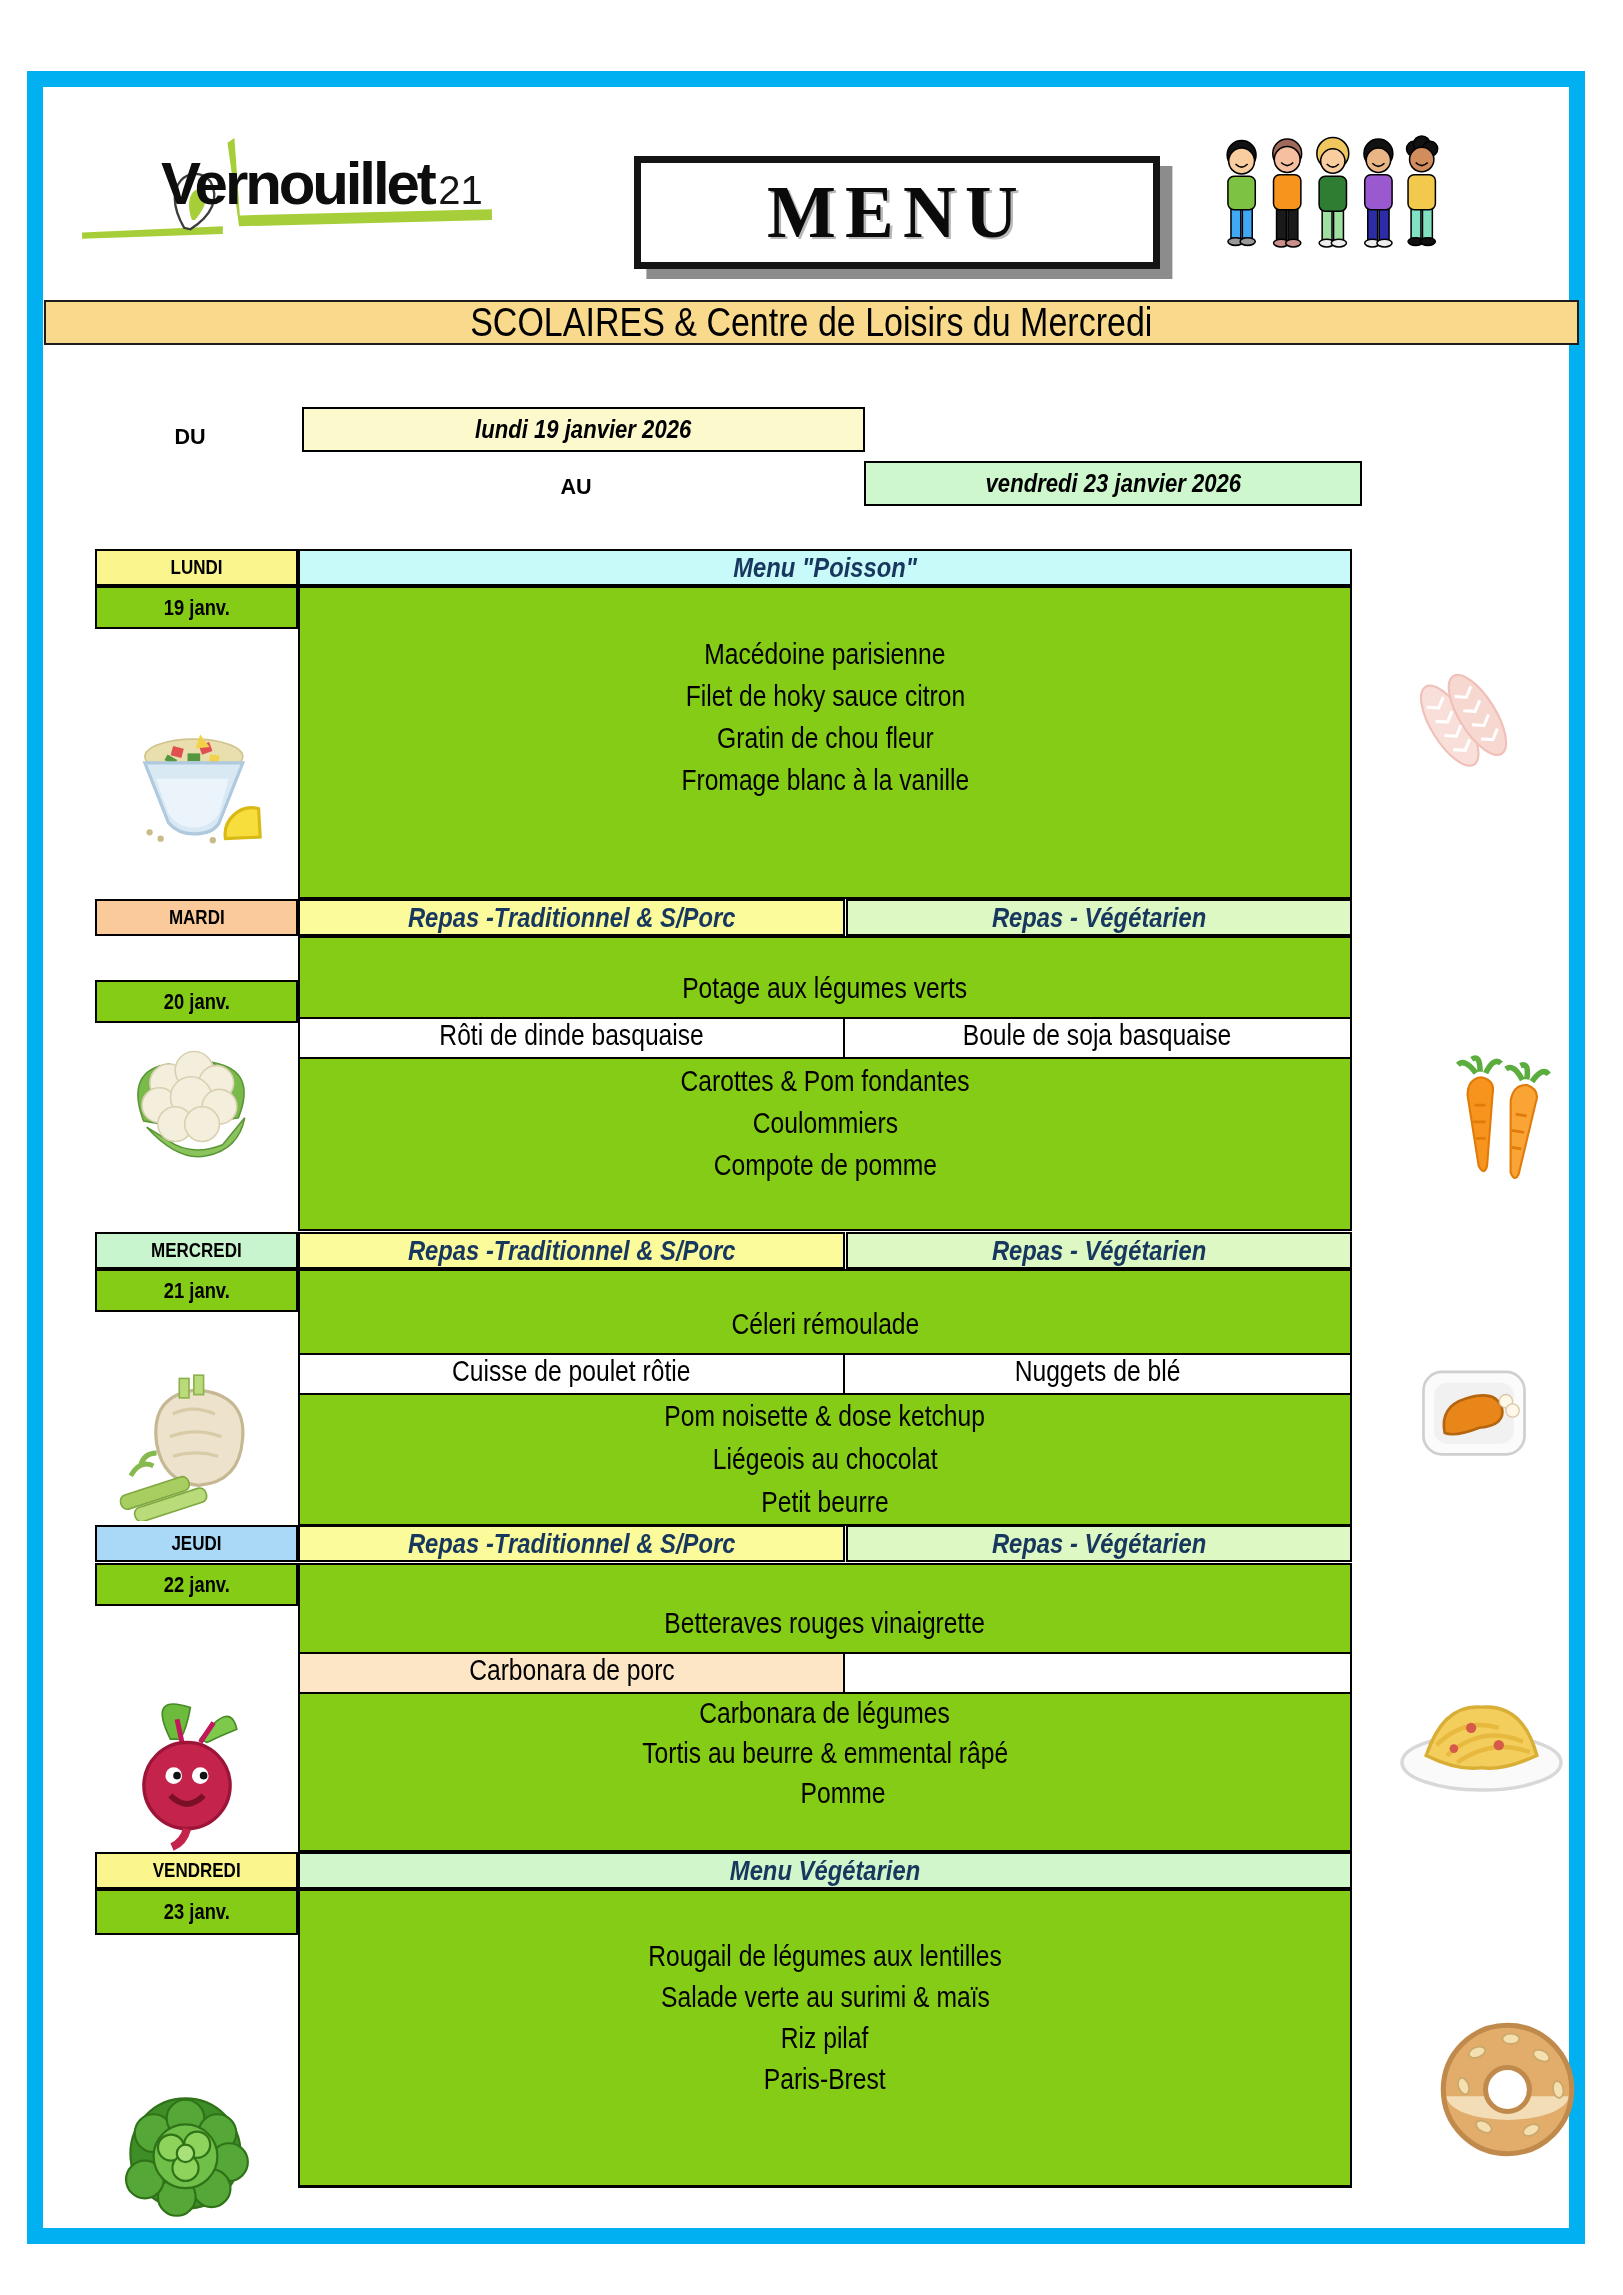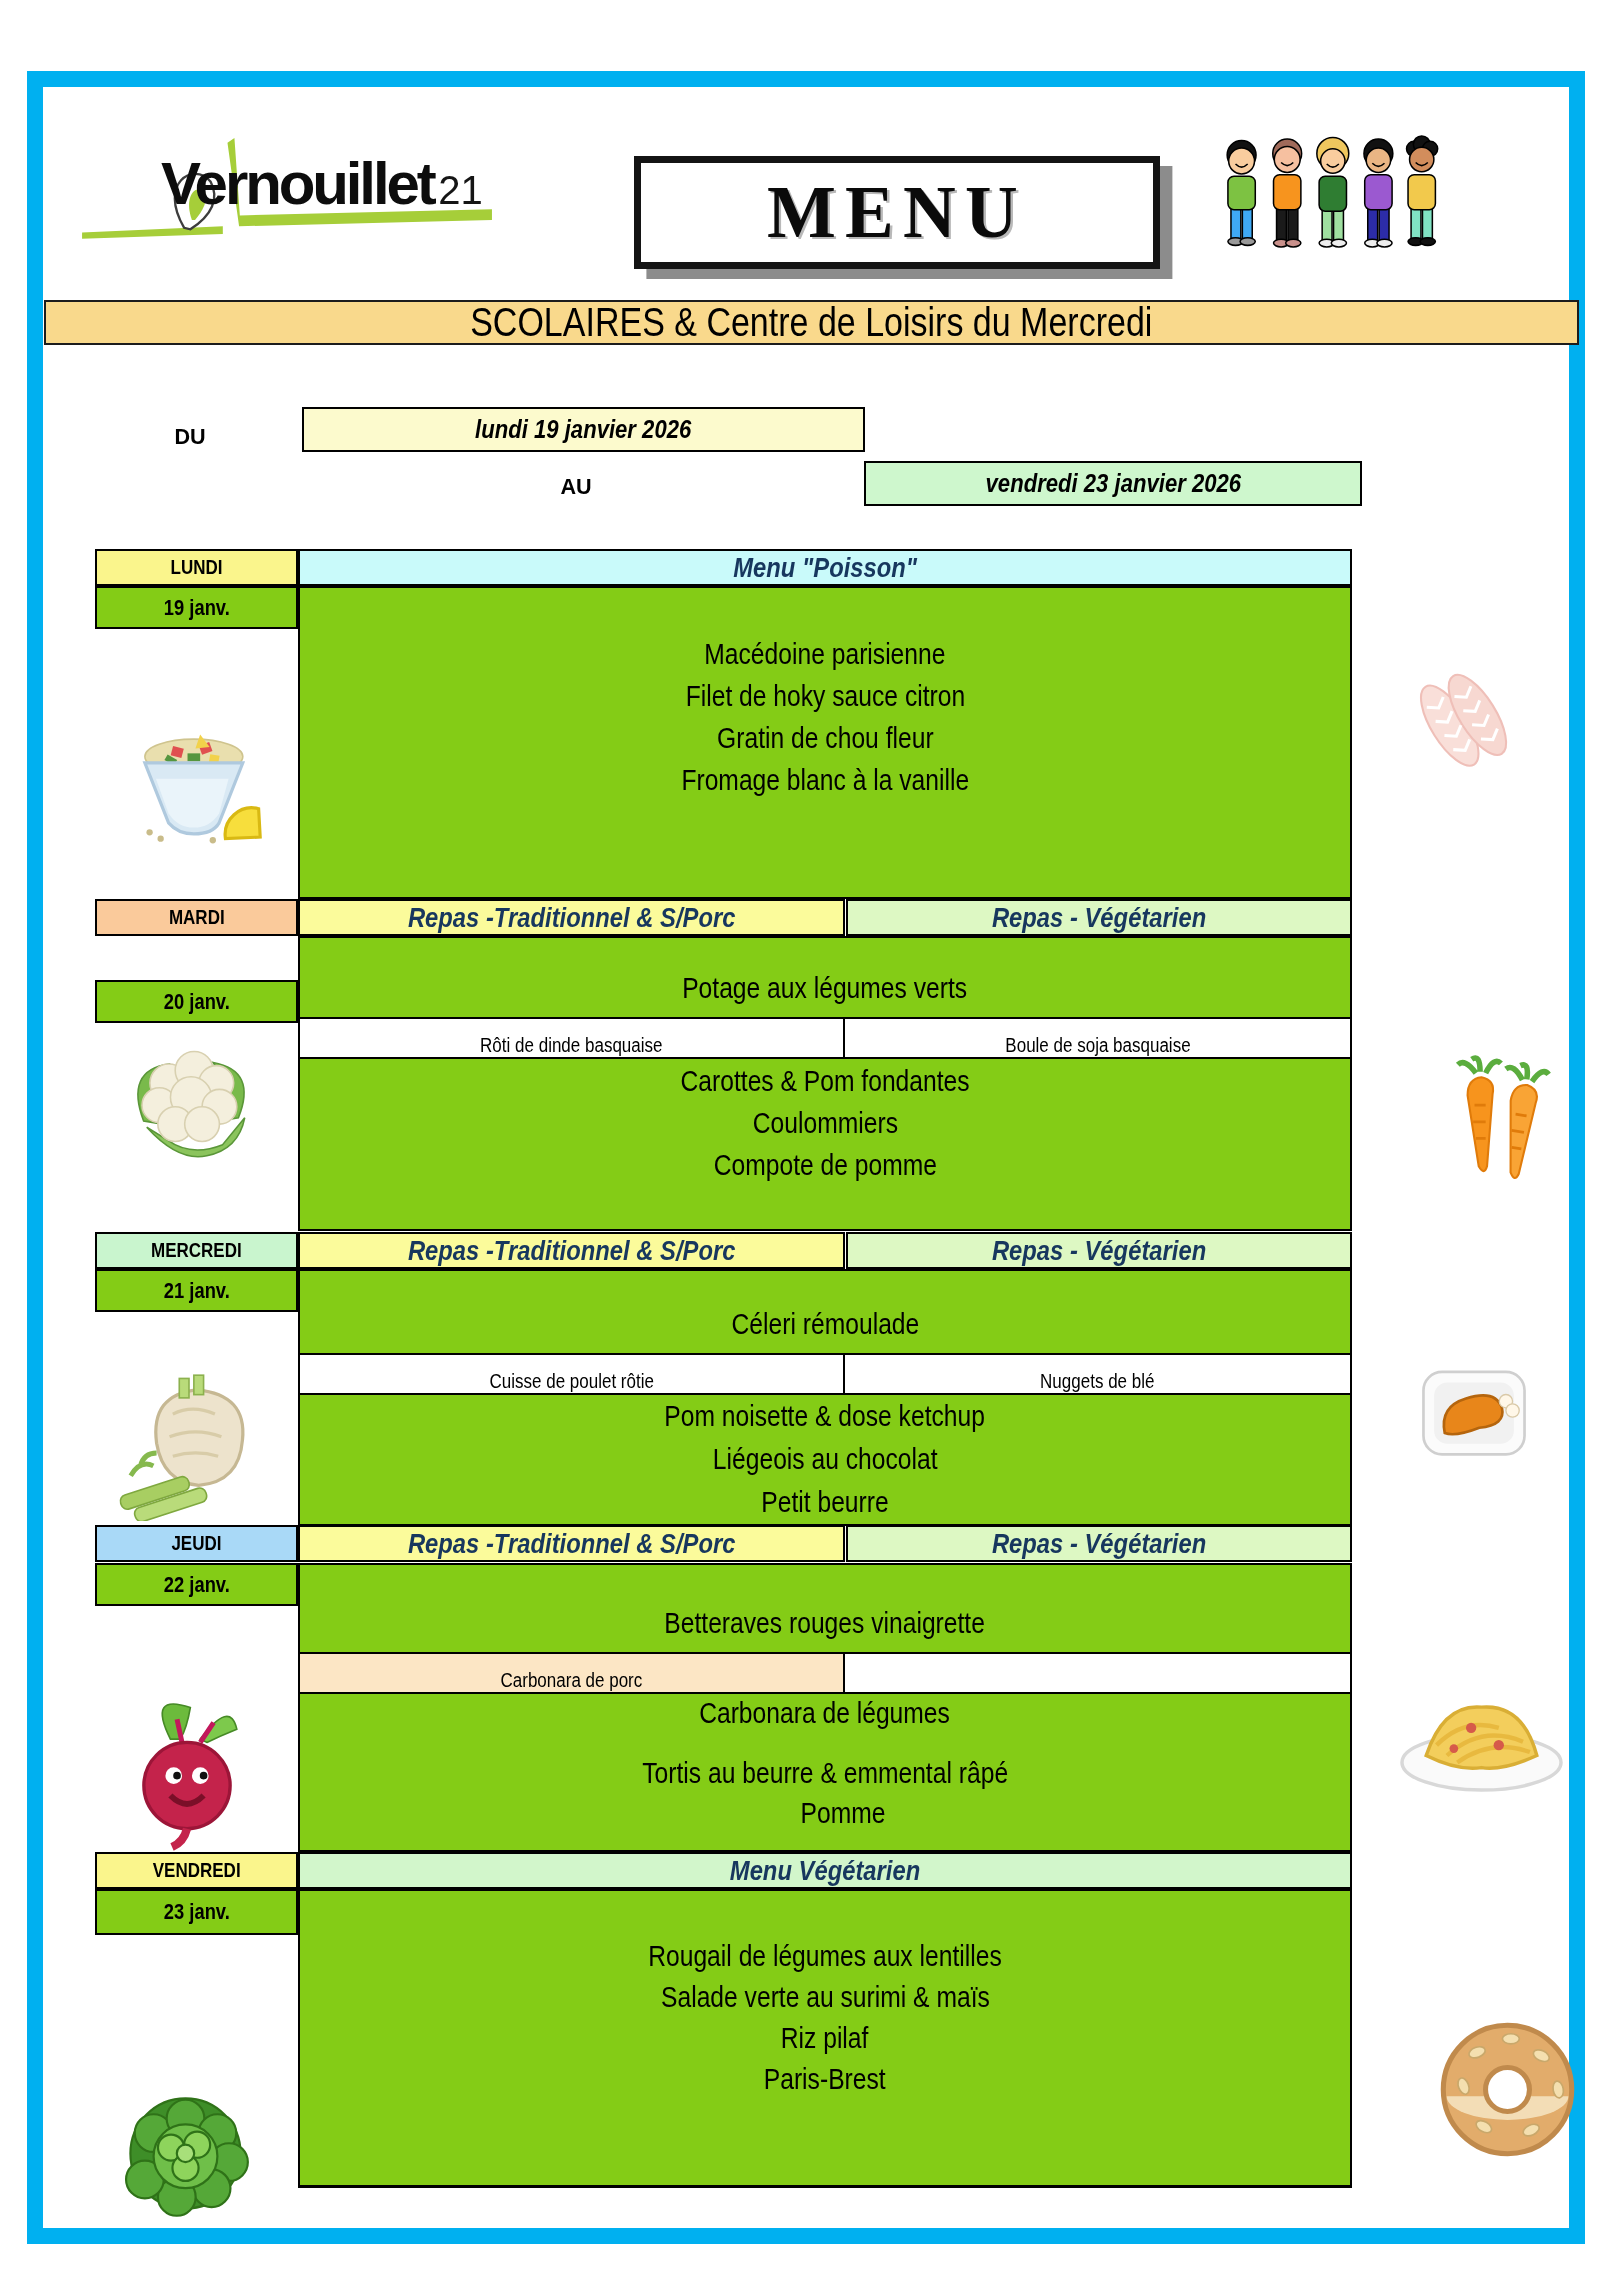--- a/index.html
+++ b/index.html
@@ -33,22 +33,22 @@
   
   .cell{position:absolute;box-sizing:border-box;border:2.3px solid #000;background:#84cc16;
         display:flex;align-items:center;justify-content:center;}
   .day-name{font-size:20px;font-weight:bold;}
   .date-cell{font-size:21.6px;font-weight:bold;}
   .hdr-label{font-size:28px;font-weight:bold;font-style:italic;color:#17375E;}
   .content{flex-direction:column;align-items:stretch;justify-content:flex-start;padding:0;}
   .sec{display:flex;flex-direction:column;align-items:stretch;}
   .menu-line{display:flex;align-items:center;justify-content:center;font-size:29px;color:#000;}
   .split{flex-direction:row;display:flex;}
-  .split-cell{box-sizing:border-box;display:flex;align-items:flex-end;justify-content:center;
-              font-size:20px;border-top:2.3px solid #000;border-bottom:2.3px solid #000;}
+  .split-cell{box-sizing:border-box;display:flex;align-items:flex-start;justify-content:center;
+              font-size:29px;border-top:2.3px solid #000;border-bottom:2.3px solid #000;}
   .split-left{border-right:2.3px solid #000;}
   .cond{display:inline-block;transform:scaleX(.85);transform-origin:center;white-space:nowrap;}
   .foodimg{position:absolute;}
 </style>
 </head>
 <body>
 
 <div class="page">
   <div class="abs frame"></div>
 
@@ -325,21 +325,21 @@
           <span class="cond">Carbonara de porc</span>
         </div>
         <div class="split-cell" style="flex: 1 1 0%; background: rgb(255, 255, 255);">
           <span class="cond"></span>
         </div>
       </div>
       <div class="sec" style="flex: 1 1 0%; padding-top: 0px;">
         <div class="menu-line" style="height: 40px;">
           <span class="cond">Carbonara de légumes</span>
         </div>
-        <div class="menu-line" style="height: 40px; margin-top: 20px;">
+        <div class="menu-line" style="height: 40px;">
           <span class="cond">Tortis au beurre &amp; emmental râpé</span>
         </div>
         <div class="menu-line" style="height: 40px; padding-left: 35px;">
           <span class="cond">Pomme</span>
         </div>
       </div>
     </div>
     <div class="foodimg" style="left: 104px; top: 1684px; width: 166px; height: 170px; position: absolute;"><svg viewBox="0 0 100 100" width="100%" height="100%" preserveAspectRatio="xMidYMid meet">
         <path d="M40,32 Q26,4 52,13 Q50,25 46,32 Z" fill="#6CBB3C" stroke="#468A26"></path>
         <path d="M58,32 Q76,8 80,26 Q70,30 62,34 Z" fill="#7DC94C" stroke="#468A26"></path>

